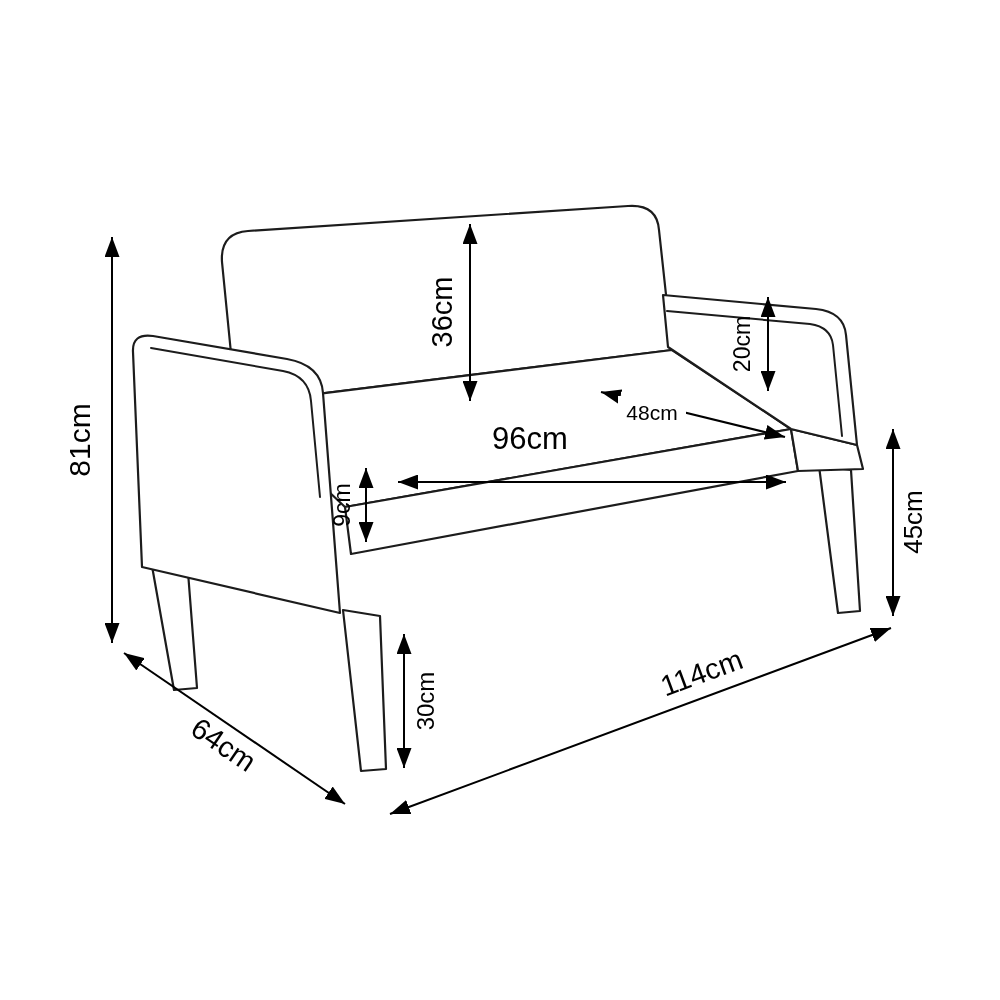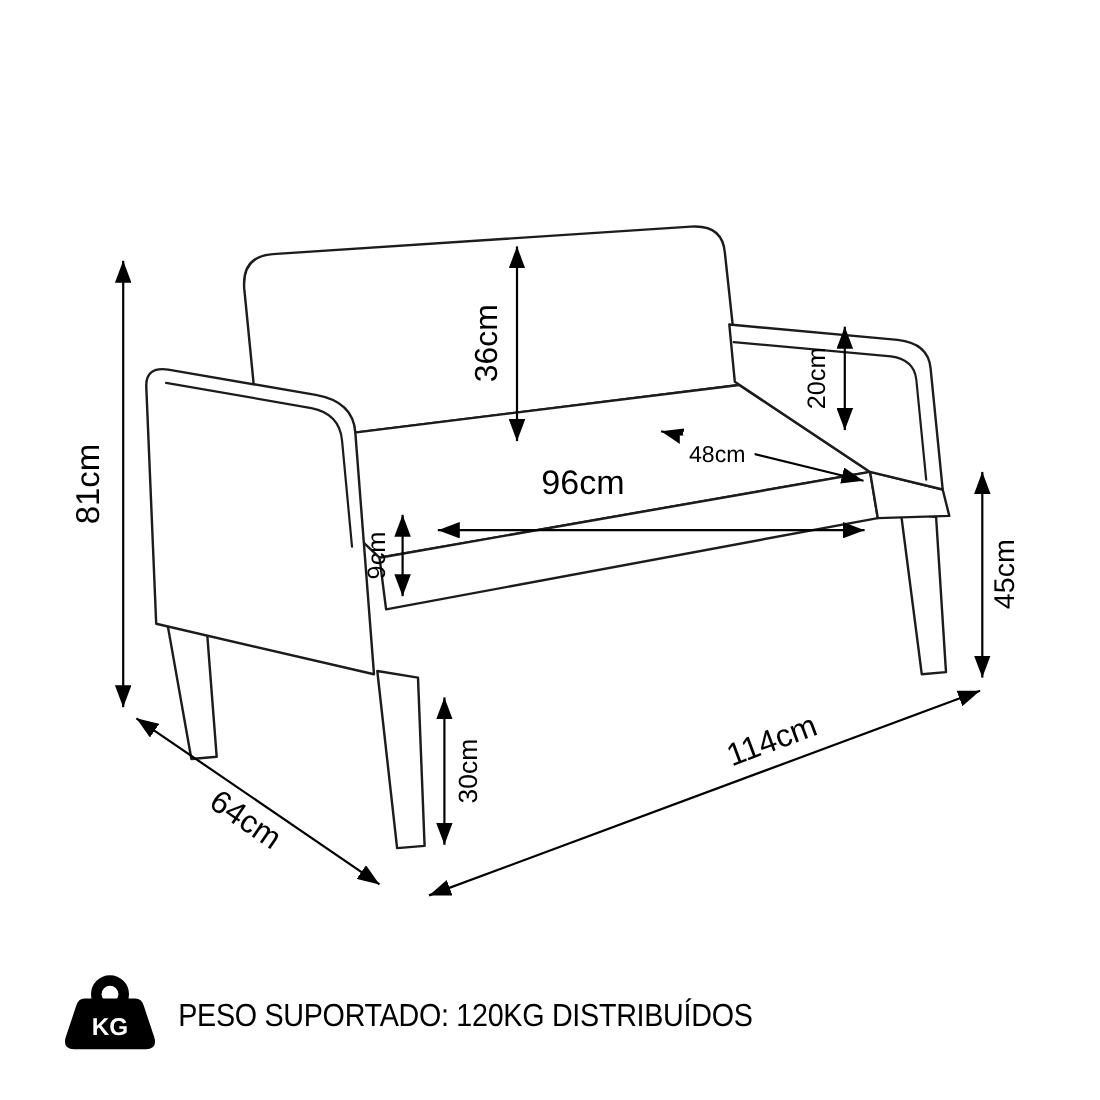--- a/index.html
+++ b/index.html
@@ -78,22 +78,14 @@
       <text class="dim-label" x="922" y="522" font-size="26" text-anchor="middle" transform="rotate(-90 922 522)">45cm</text>
 
       <text class="dim-label" x="434" y="701" font-size="24" text-anchor="middle" transform="rotate(-90 434 701)">30cm</text>
 
       <text class="dim-label" x="218" y="753" font-size="29" text-anchor="middle" transform="rotate(34.3 218 753)">64cm</text>
 
       <text class="dim-label" x="705" y="682" font-size="29" text-anchor="middle" transform="rotate(-20.4 705 682)">114cm</text>
     </g>
   </svg>
 
-  <div class="footer">
-    <svg width="96" height="80" viewBox="0 0 100 82">
-      <circle cx="50" cy="20" r="13" fill="none" stroke="#000000" stroke-width="10"></circle>
-      <path d="M 26 24 L 74 24 Q 80 24 82 31 L 92 61 Q 95 72 84 72 L 16 72 Q 5 72 8 61 L 18 31 Q 20 24 26 24 Z" fill="#000000" stroke="none"></path>
-      <text x="50" y="59" text-anchor="middle" fill="#ffffff" class="kg-text">KG</text>
-    </svg>
-    <div class="footer-text">PESO SUPORTADO: 120KG DISTRIBUÍDOS</div>
-  </div>
 
 </div>
 
 </body></html>

